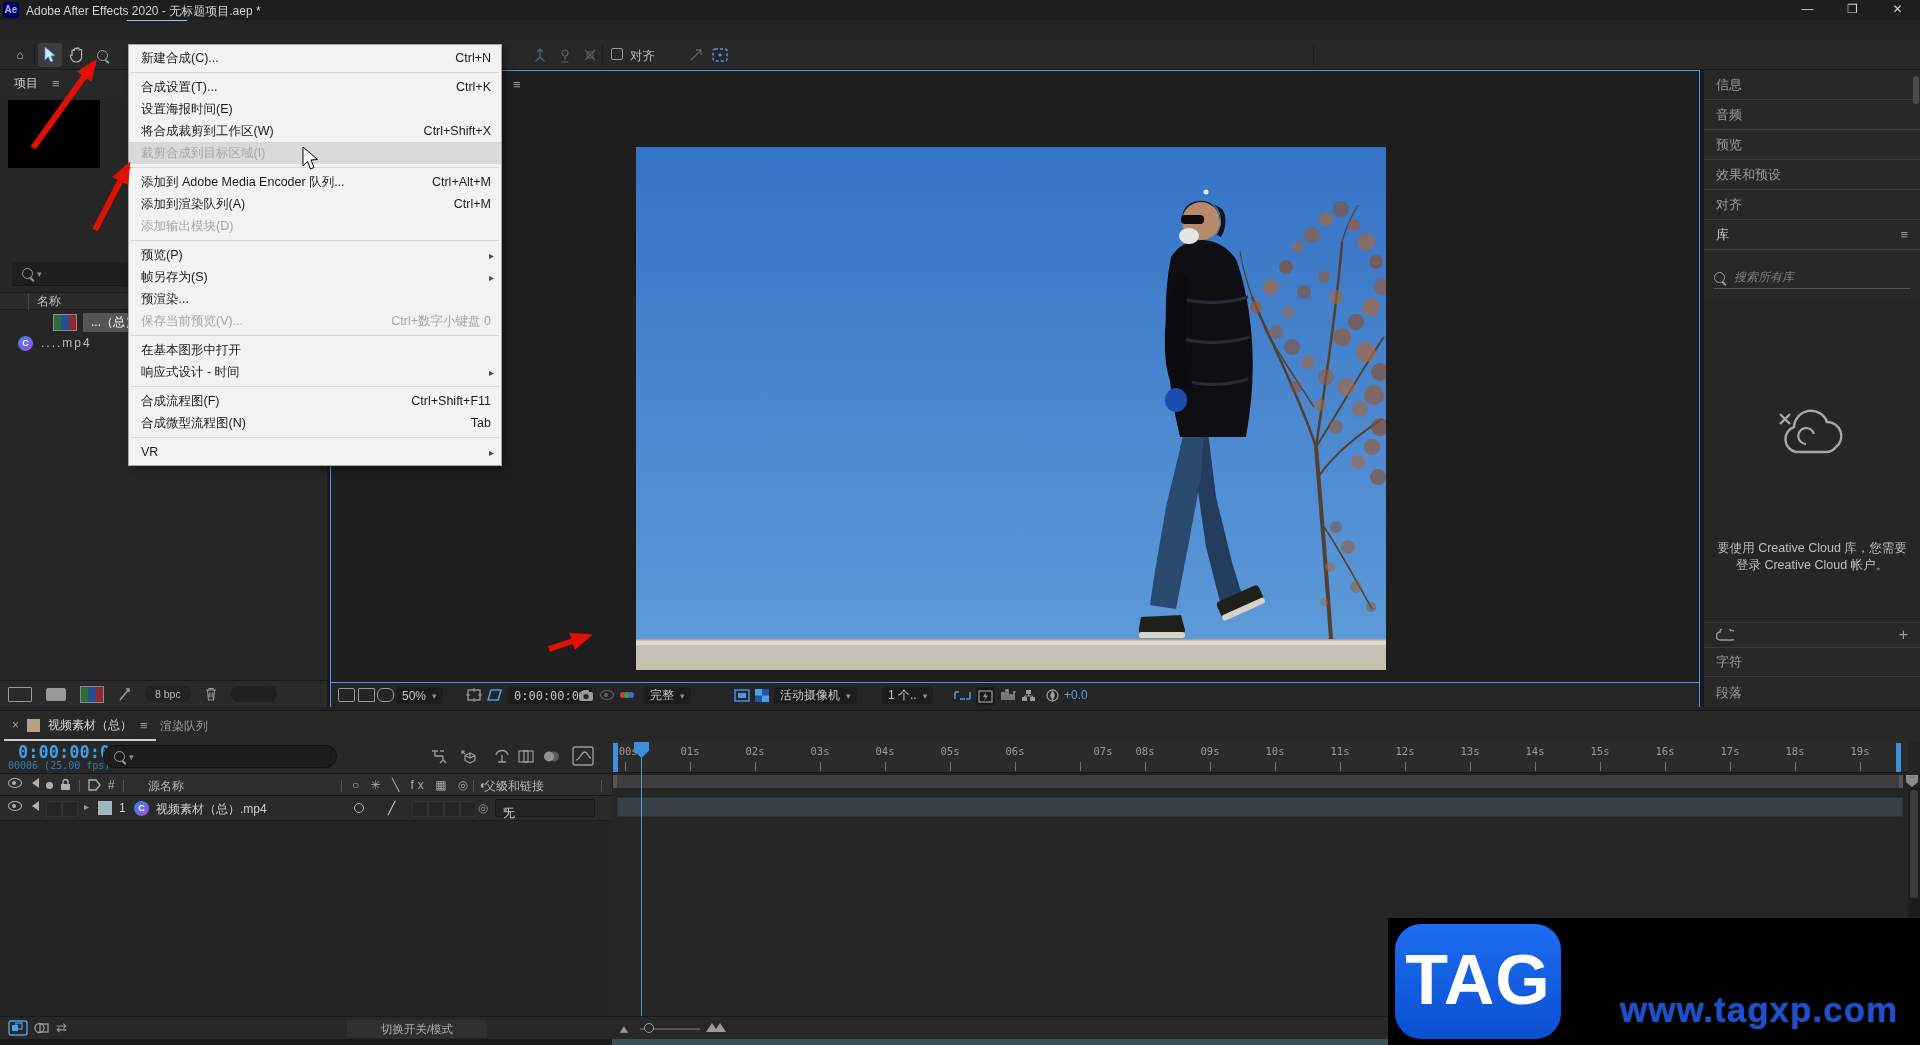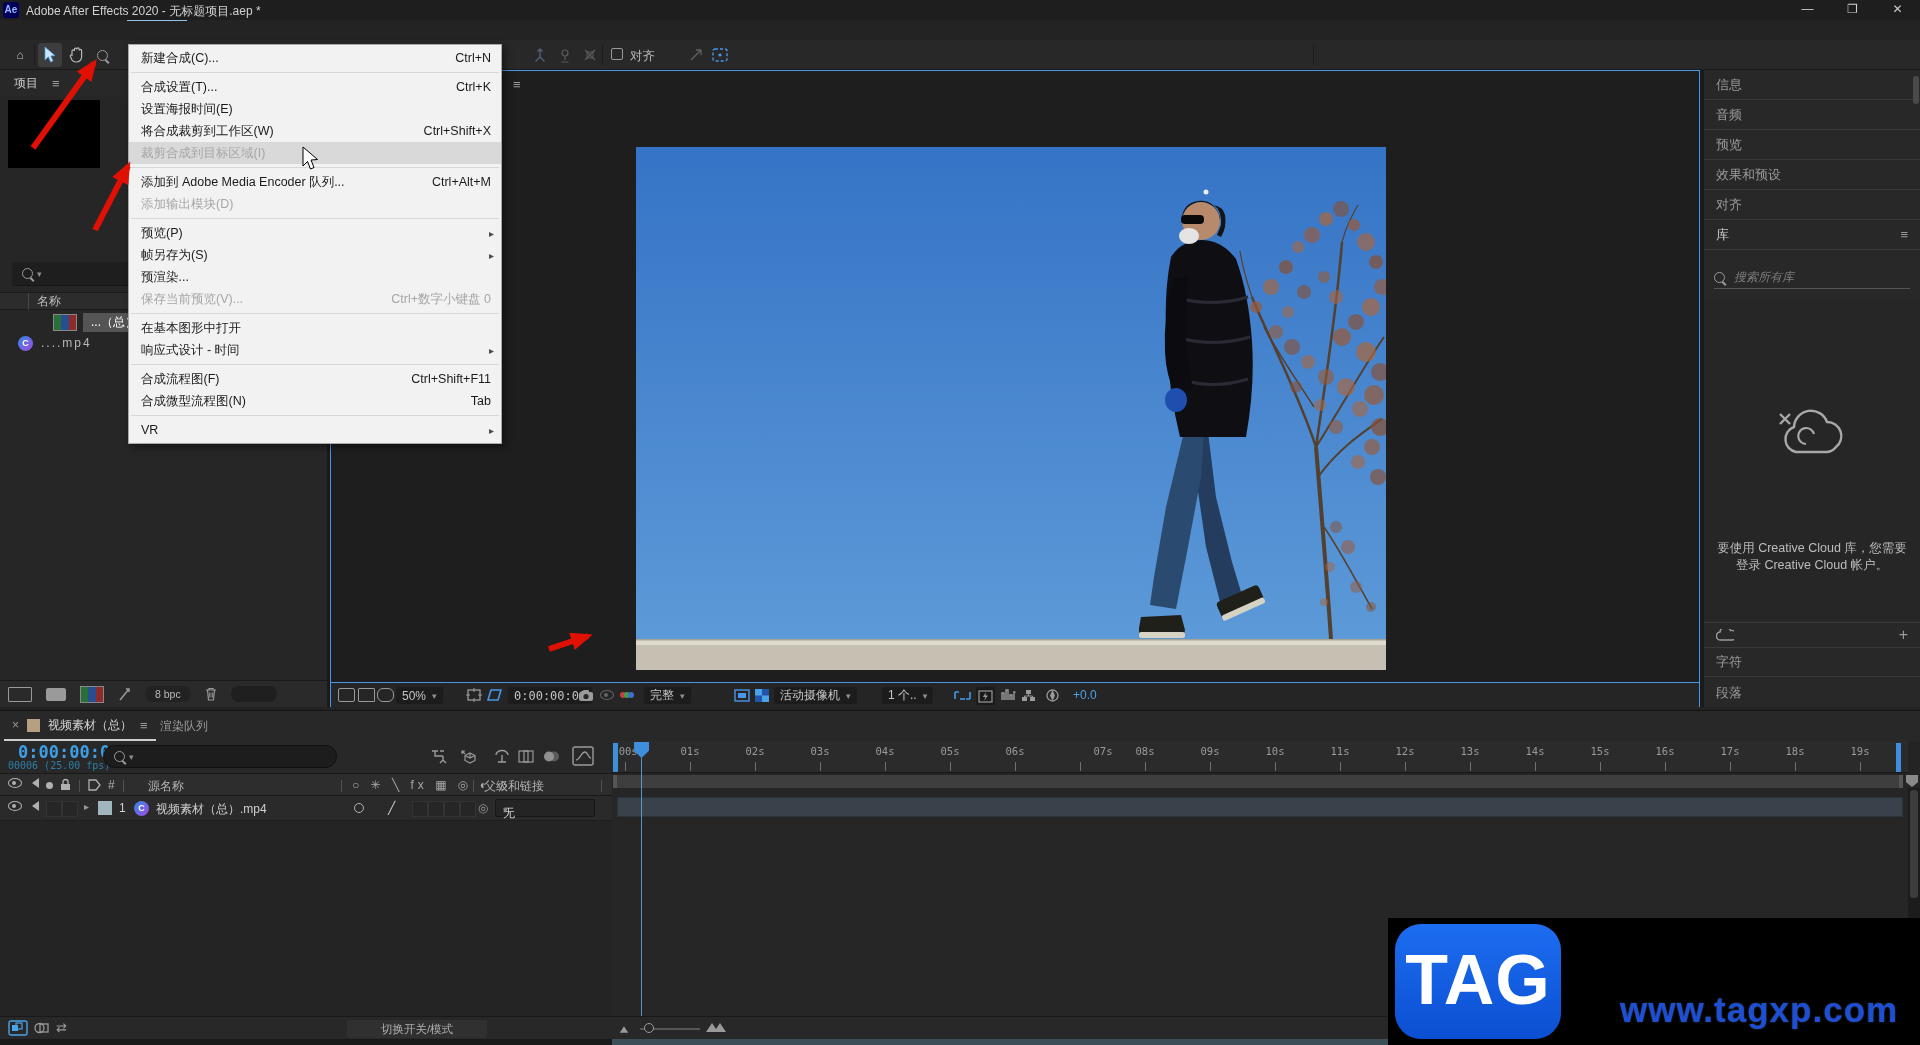--- a/index.html
+++ b/index.html
@@ -420,21 +420,21 @@
           </svg>
       </div>
       <div class="vt" style="left:690px">
         <svg width="15" height="13" viewBox="0 0 15 13">
             <rect x="5" y="1" width="5" height="4" fill="#9a9a9a"></rect>
             <rect x="1" y="8" width="5" height="4" fill="#9a9a9a"></rect>
             <rect x="9" y="8" width="5" height="4" fill="#9a9a9a"></rect>
             <path d="M7.5 5 v2 M3.5 8 V7 h8 v1" stroke="#9a9a9a" fill="none"></path>
           </svg>
       </div>
-      <div class="vt" style="left:715px;gap:14px;">
+      <div class="vt" style="left:715px;gap:5px;">
         <svg width="13" height="13" viewBox="0 0 13 13">
             <circle cx="6.5" cy="6.5" r="5.5" fill="none" stroke="#9a9a9a" stroke-width="1.3"></circle>
             <path d="M6.5 1 L9 6.5 L6.5 12 L4 6.5 Z" fill="#9a9a9a"></path>
           </svg>
         <span style="color:#4aa3e8">+0.0</span>
       </div>
     </div>
   </div>
   <div class="abs" style="left:1700px;top:70px;width:3px;height:637px;background:#1a1a1a;"></div>
 
@@ -682,20 +682,25 @@
       <div class="dd-row disabled hl">
         <span class="lbl">裁剪合成到目标区域(I)</span>
         <span class="sp"></span>
       </div>
       <div class="dd-sep"></div>
       <div class="dd-row">
         <span class="lbl">添加到 Adobe Media Encoder 队列...</span>
         <span class="sp"></span>
         <span class="sc">Ctrl+Alt+M</span>
       </div>
+      <div class="dd-row">
+        <span class="lbl">添加到渲染队列(A)</span>
+        <span class="sp"></span>
+        <span class="sc">Ctrl+M</span>
+      </div>
       <div class="dd-row disabled">
         <span class="lbl">添加输出模块(D)</span>
         <span class="sp"></span>
       </div>
       <div class="dd-sep"></div>
       <div class="dd-row">
         <span class="lbl">预览(P)</span>
         <span class="sp"></span>
         <span class="dd-sub">▸</span>
       </div>

